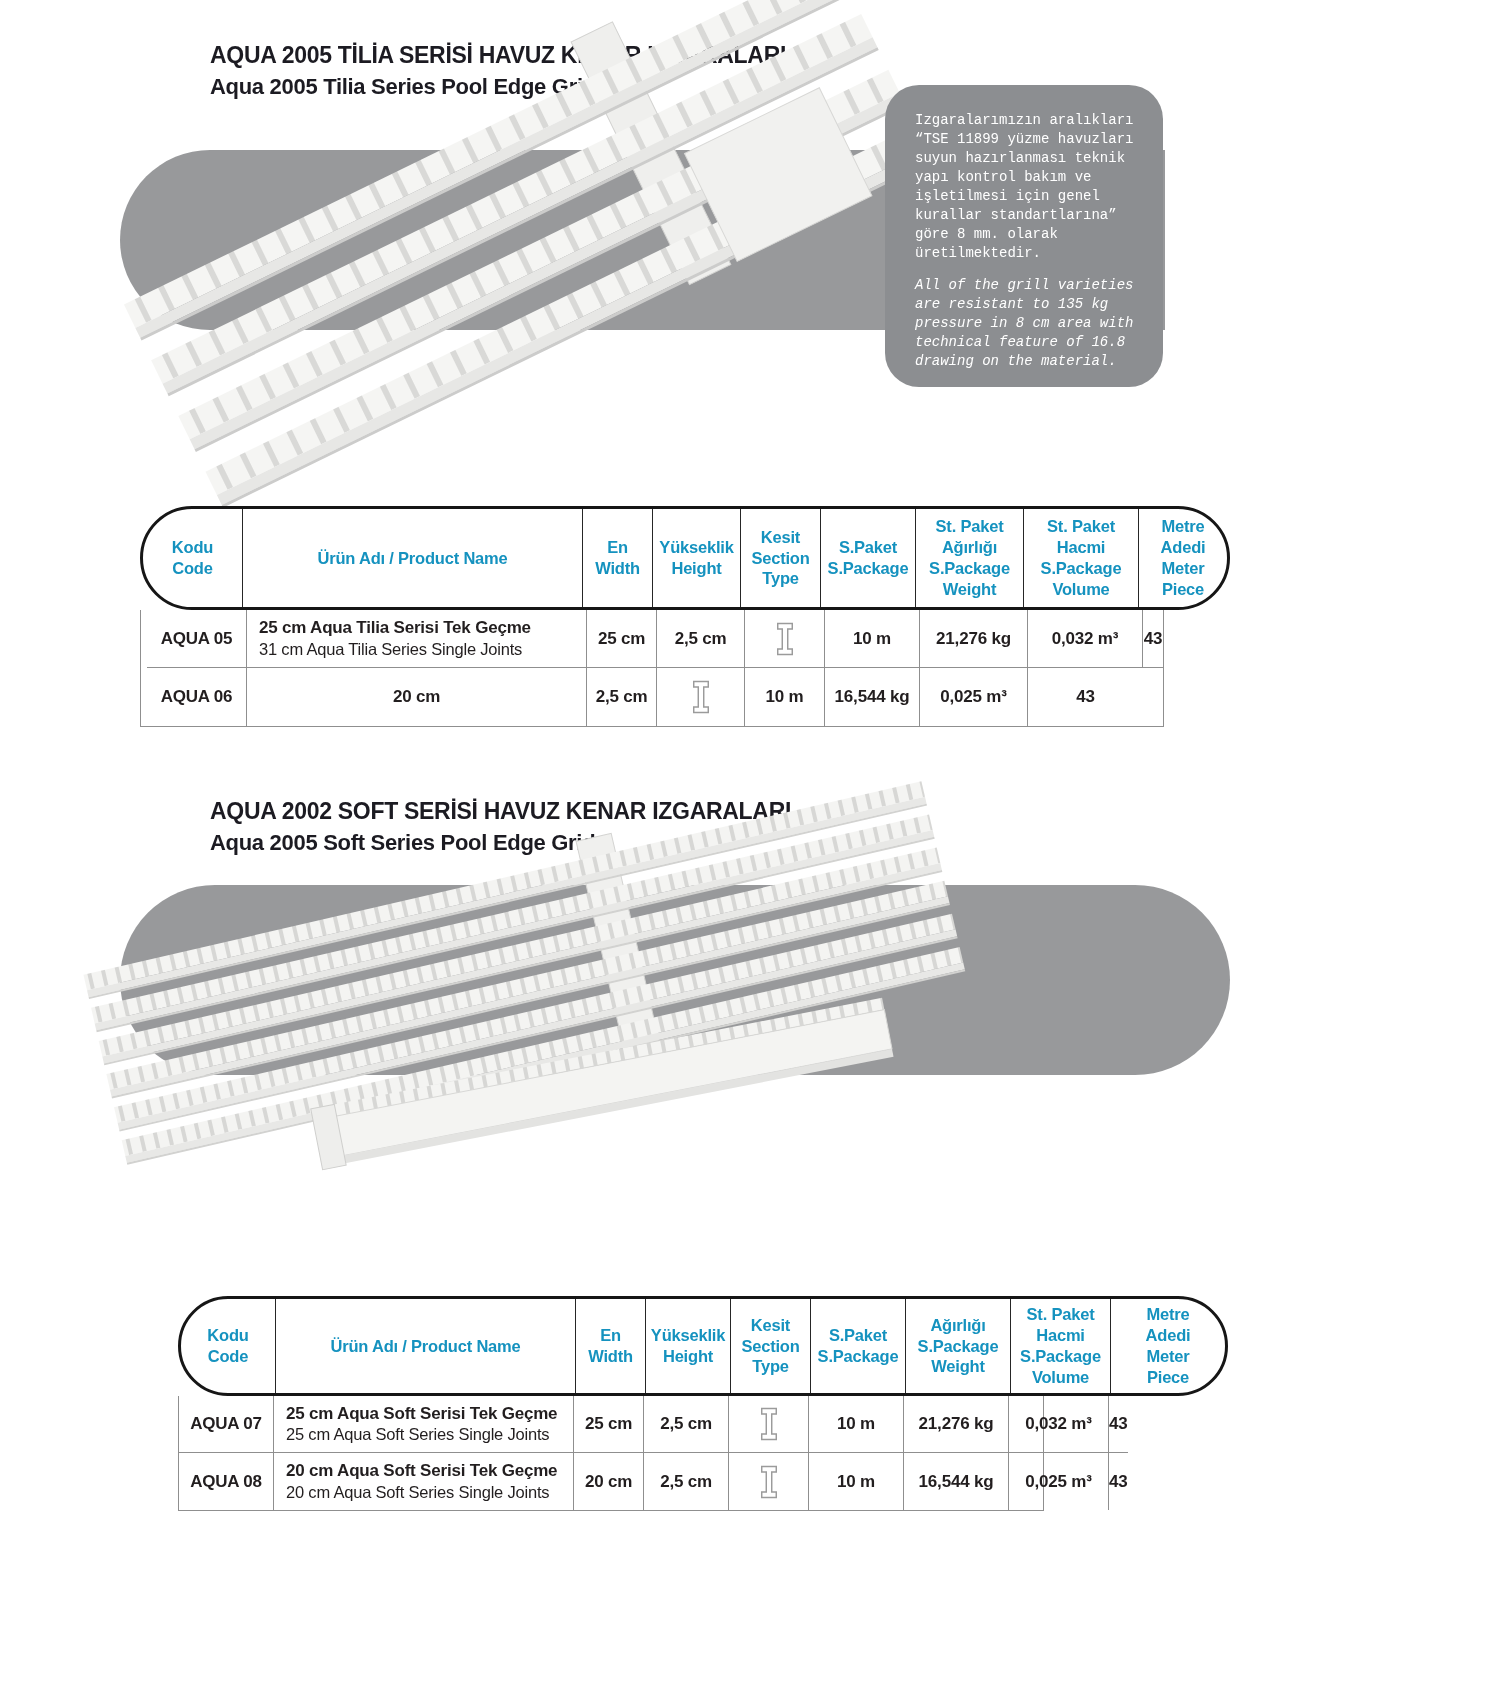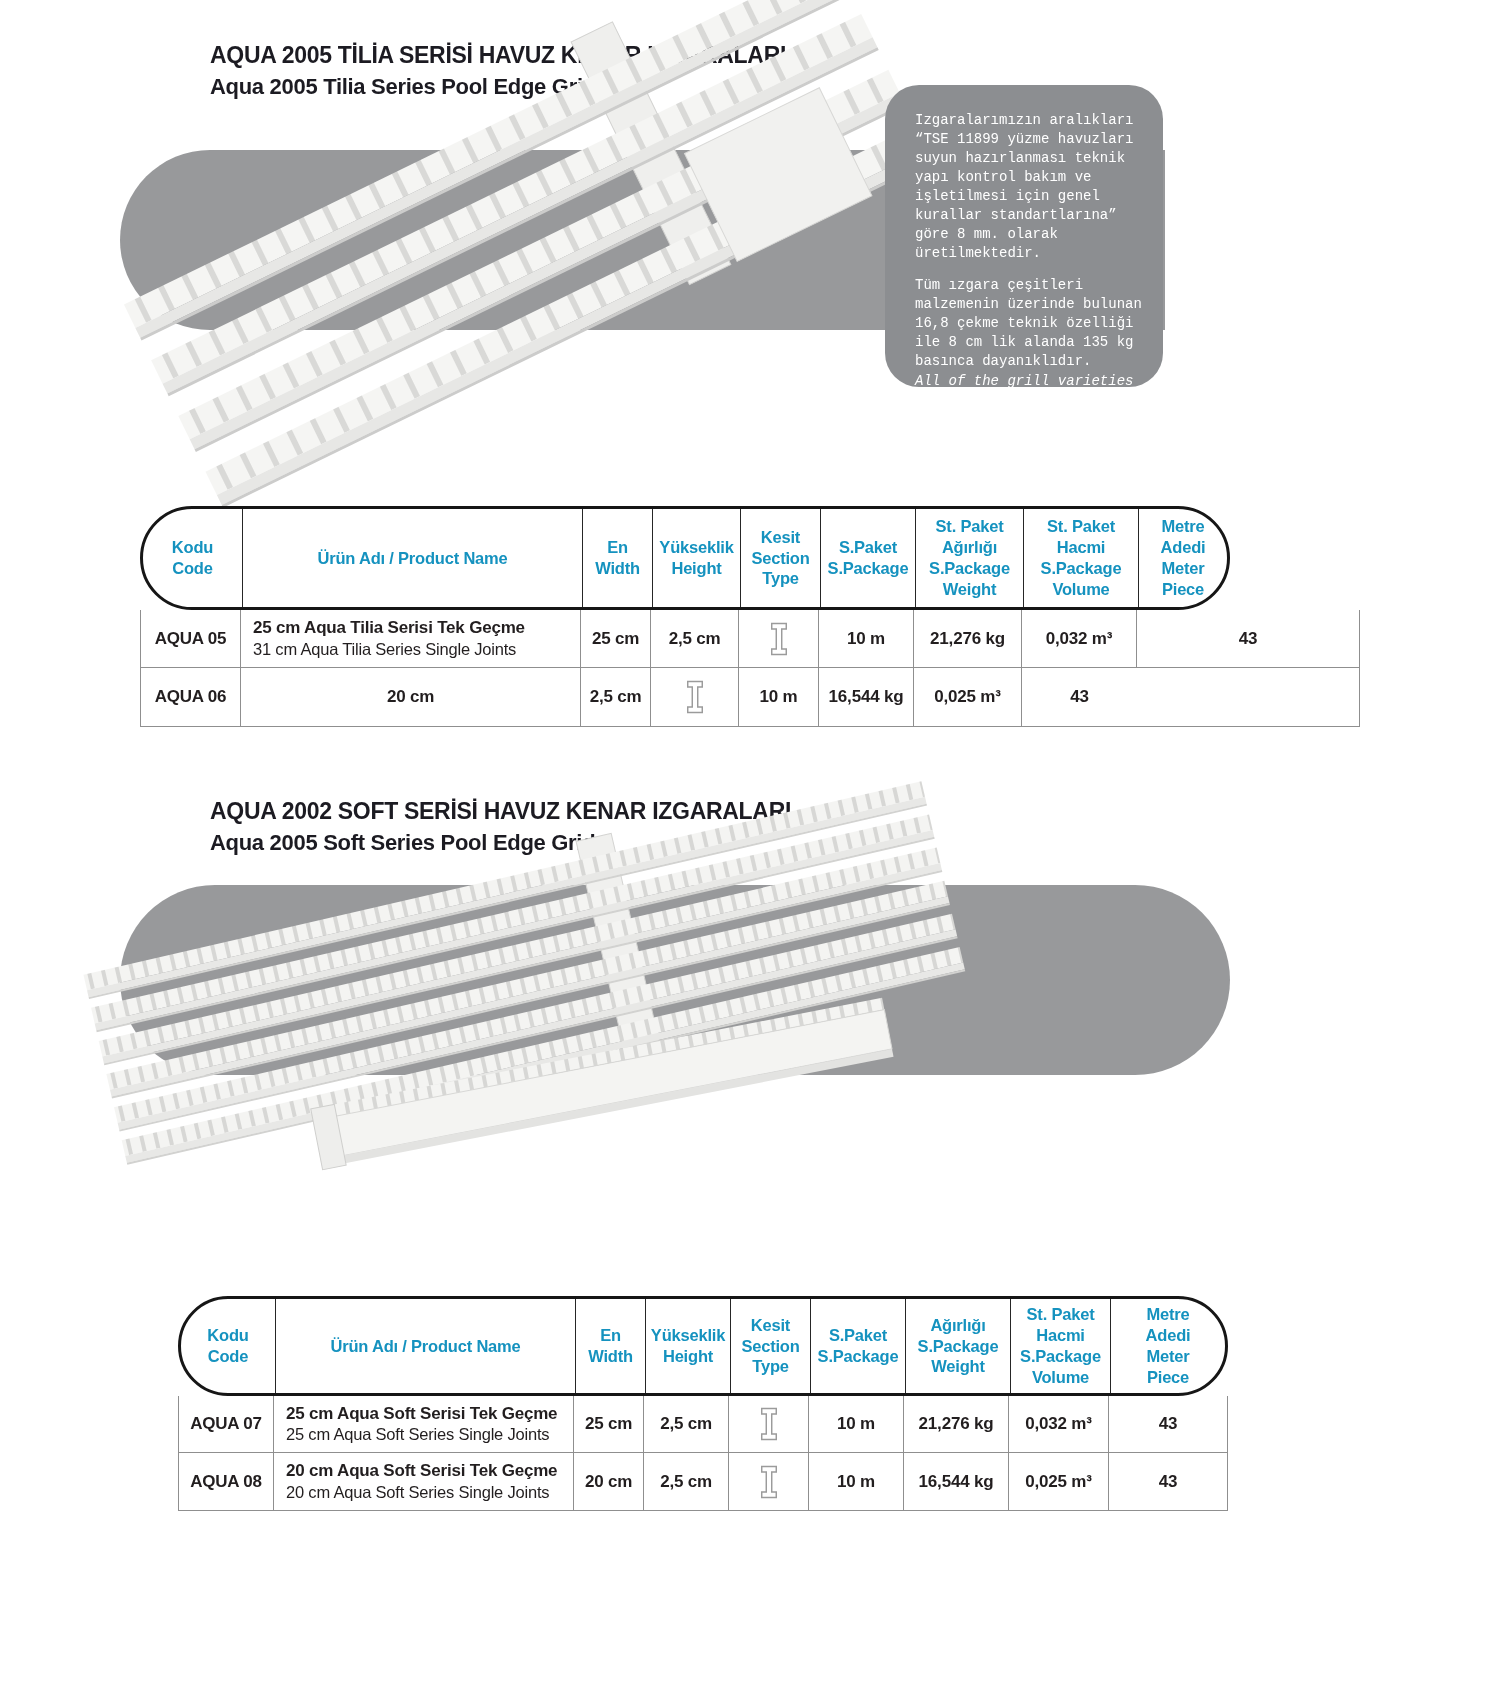--- a/index.html
+++ b/index.html
@@ -97,21 +97,20 @@
       <rect x="-70" y="0" width="790" height="26" fill="url(#teeth-big)"></rect>
       <rect x="-70" y="26" width="790" height="11" fill="#e7e7e5"></rect>
       <rect x="-70" y="37" width="790" height="3" fill="#cccccb"></rect>
     </g>
     <rect x="500" y="120" width="150" height="120" fill="#f1f1ef" stroke="#d8d8d6" stroke-width="1"></rect>
   </g>
 </svg>
 
 <div class="abs infobox" style="left:885px;top:85px;width:278px;height:302px;z-index:3;">
   <p>Izgaralarımızın aralıkları “TSE 11899 yüzme havuzları suyun hazırlanması teknik yapı kontrol bakım ve işletilmesi için genel kurallar standartlarına” göre 8 mm. olarak üretilmektedir.</p>
-  <p style="margin-bottom:0;">Tüm ızgara çeşitleri malzemenin üzerinde bulunan 16,8 çekme teknik özelliği ile 8 cm lik alanda 135 kg basınca dayanıklıdır.</p>
   <p class="it">All of the grill varieties are resistant to 135 kg pressure in 8 cm area with technical feature of 16.8 drawing on the material.</p>
 </div>
 
 <div class="thead t1cols" style="left:140px;top:506px;width:1090px;height:104px;">
   <div class="hcell">
     <div>Kodu</div>
       <div>Code</div>
   </div>
   <div class="hcell">
     <div>Ürün Adı   / Product Name</div>
@@ -146,21 +145,21 @@
       <div>Volume</div>
   </div>
   <div class="hcell last">
     <div>Metre</div>
       <div>Adedi</div>
       <div>Meter</div>
       <div>Piece</div>
   </div>
 </div>
 
-<div class="tbody t1cols" style="left:140px;top:610px;width:1220px;">
+<div class="tbody t1cols" style="left:140px;top:610px;width:1024px;padding-left:6px;">
 
   <div class="bcell rb row-h1">AQUA 05</div>
   <div class="bcell rb row-h1 name">
     <div class="name-tr">25 cm Aqua Tilia Serisi Tek Geçme</div>
     <div class="name-en">31 cm Aqua Tilia Series Single Joints</div>
   </div>
   <div class="bcell rb row-h1">25 cm</div>
   <div class="bcell rb row-h1">2,5 cm</div>
   <div class="bcell rb row-h1">
     <svg width="20" height="36" viewBox="0 0 22 38">
@@ -270,21 +269,21 @@
       <div>Volume</div>
   </div>
   <div class="hcell last">
     <div>Metre</div>
       <div>Adedi</div>
       <div>Meter</div>
       <div>Piece</div>
   </div>
 </div>
 
-<div class="tbody t2cols" style="left:178px;top:1396px;width:1050px;">
+<div class="tbody t2cols" style="left:178px;top:1396px;width:866px;">
 
   <div class="bcell rb row-h2">AQUA 07</div>
   <div class="bcell rb row-h2 name">
     <div class="name-tr">25 cm Aqua Soft Serisi Tek Geçme</div>
     <div class="name-en">25 cm Aqua Soft Series Single Joints</div>
   </div>
   <div class="bcell rb row-h2">25 cm</div>
   <div class="bcell rb row-h2">2,5 cm</div>
   <div class="bcell rb row-h2">
     <svg width="20" height="36" viewBox="0 0 22 38">

